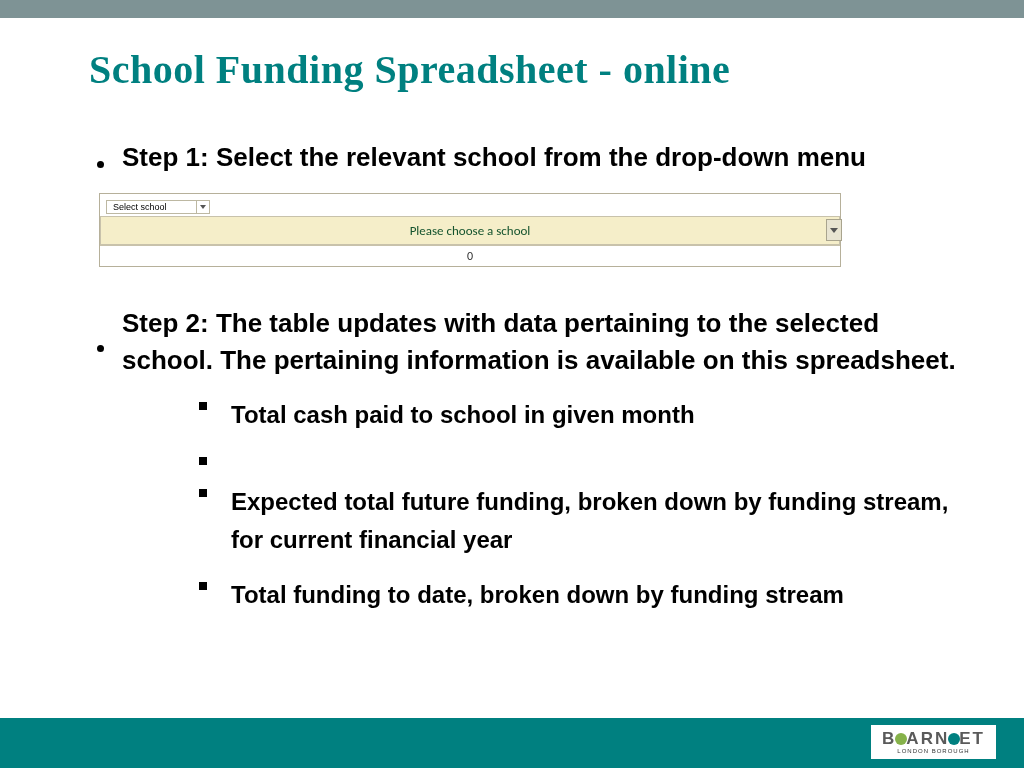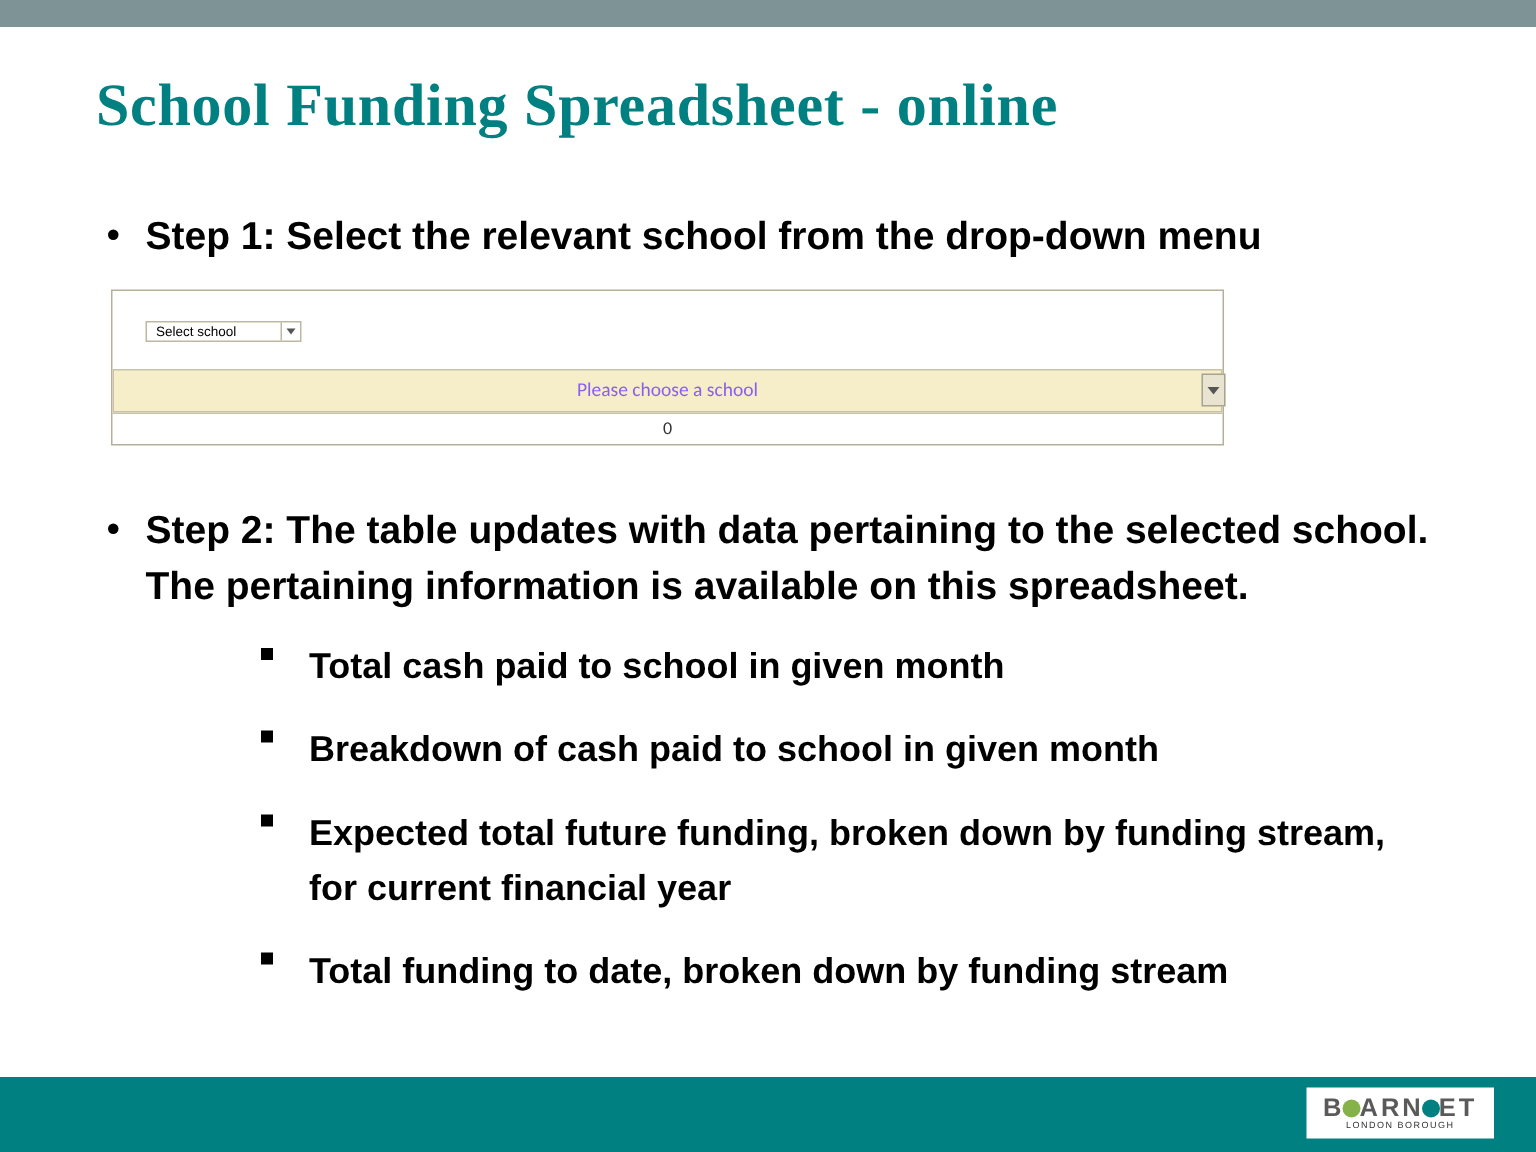--- a/index.html
+++ b/index.html
@@ -1,26 +1,26 @@
 <!DOCTYPE html>
 <html><head>
 <meta charset="utf-8">
 <style>
   html,body{margin:0;padding:0;width:1024px;height:768px;background:#fff;font-family:Arial,Helvetica,sans-serif;color:#000;overflow:hidden}
   .top-band{height:18px;background:#7e9395}
-  .slide{padding:0 58px 0 64px;box-sizing:border-box;height:700px;position:relative}
+  .slide{padding:0 58px 0 89px;box-sizing:border-box;height:700px;position:relative}
   h1.title{font-family:Georgia,'Times New Roman',serif;font-weight:700;color:#008080;font-size:40px;margin:28px 0 46px 0;letter-spacing:0.5px}
-  .bullet-row{display:flex;align-items:flex-start;margin:0 0 18px 0}
+  .bullet-row{display:flex;align-items:center;margin:0 0 18px 0}
   .bullet-dot{width:7px;height:7px;border-radius:50%;background:#000;margin:14px 18px 0 8px;flex-shrink:0}
   .step-text{font-size:26px;font-weight:700;line-height:1.4}
   .spreadsheet-img{margin:12px 0 38px 10px;border:1px solid #b6b09a;background:#fff;position:relative;width:740px}
-  .ss-dropdown-cell{display:inline-block;border:1px solid #bdb8a2;padding:1px 6px;font-size:9px;min-width:90px;position:relative;margin:18px}
+  .ss-dropdown-cell{display:inline-block;border:1px solid #bdb8a2;padding:1px 6px;font-size:9px;min-width:90px;position:relative;margin:2px}
   .ss-dropdown-arrow{position:absolute;right:0;top:0;width:12px;height:12px;border-left:1px solid #bdb8a2;display:flex;align-items:center;justify-content:center}
   .ss-dropdown-arrow::after{content:"";border-left:3px solid transparent;border-right:3px solid transparent;border-top:4px solid #555}
-  .ss-choose-row{background:#f5eec9;border:1px solid #c8c2ab;padding:6px 0;text-align:center;font-family:Calibri,Arial,sans-serif;font-size:13px;color:#8b5cf6;position:relative}
+  .ss-choose-row{background:#f5eec9;border:1px solid #c8c2ab;padding:6px 0;text-align:center;font-family:Calibri,Arial,sans-serif;font-size:13px;color:#14532d;position:relative}
   .ss-big-arrow{position:absolute;right:-3px;top:2px;width:14px;height:20px;border:1px solid #a9a48e;background:#e8e4d1;display:flex;align-items:center;justify-content:center}
   .ss-big-arrow::after{content:"";border-left:4px solid transparent;border-right:4px solid transparent;border-top:5px solid #555}
   .ss-zero-row{border-top:1px solid #c8c2ab;text-align:center;font-family:Calibri,Arial,sans-serif;font-size:12px;color:#333;padding:3px 0}
   .sub-list{margin:14px 0 0 110px}
   .sub-row{display:flex;align-items:flex-start;margin:0 0 18px 0}
   .sub-marker{width:8px;height:8px;background:#000;margin:6px 24px 0 0;flex-shrink:0}
   .sub-text{font-size:24px;font-weight:700;line-height:1.55;max-width:720px}
   .footer-band{height:50px;background:#008080;position:absolute;bottom:0;left:0;right:0}
   .logo{position:absolute;right:28px;bottom:9px;width:125px;height:34px;background:#fff;display:flex;flex-direction:column;align-items:center;justify-content:center}
   .logo-top{display:flex;align-items:center;gap:0;margin-top:-2px}
@@ -61,21 +61,20 @@
     <div class="step-text">Step 2: The table updates with data pertaining to the selected school. The pertaining information is available on this spreadsheet.</div>
   </div>
 
   <div class="sub-list">
     <div class="sub-row">
       <div class="sub-marker"></div>
       <div class="sub-text">Total cash paid to school in given month</div>
     </div>
     <div class="sub-row">
       <div class="sub-marker"></div>
-      <div class="sub-text">Breakdown of cash paid to school in given month</div>
     </div>
     <div class="sub-row">
       <div class="sub-marker"></div>
       <div class="sub-text">Expected total future funding, broken down by funding stream, for current financial year</div>
     </div>
     <div class="sub-row">
       <div class="sub-marker"></div>
       <div class="sub-text">Total funding to date, broken down by funding stream</div>
     </div>
   </div>

